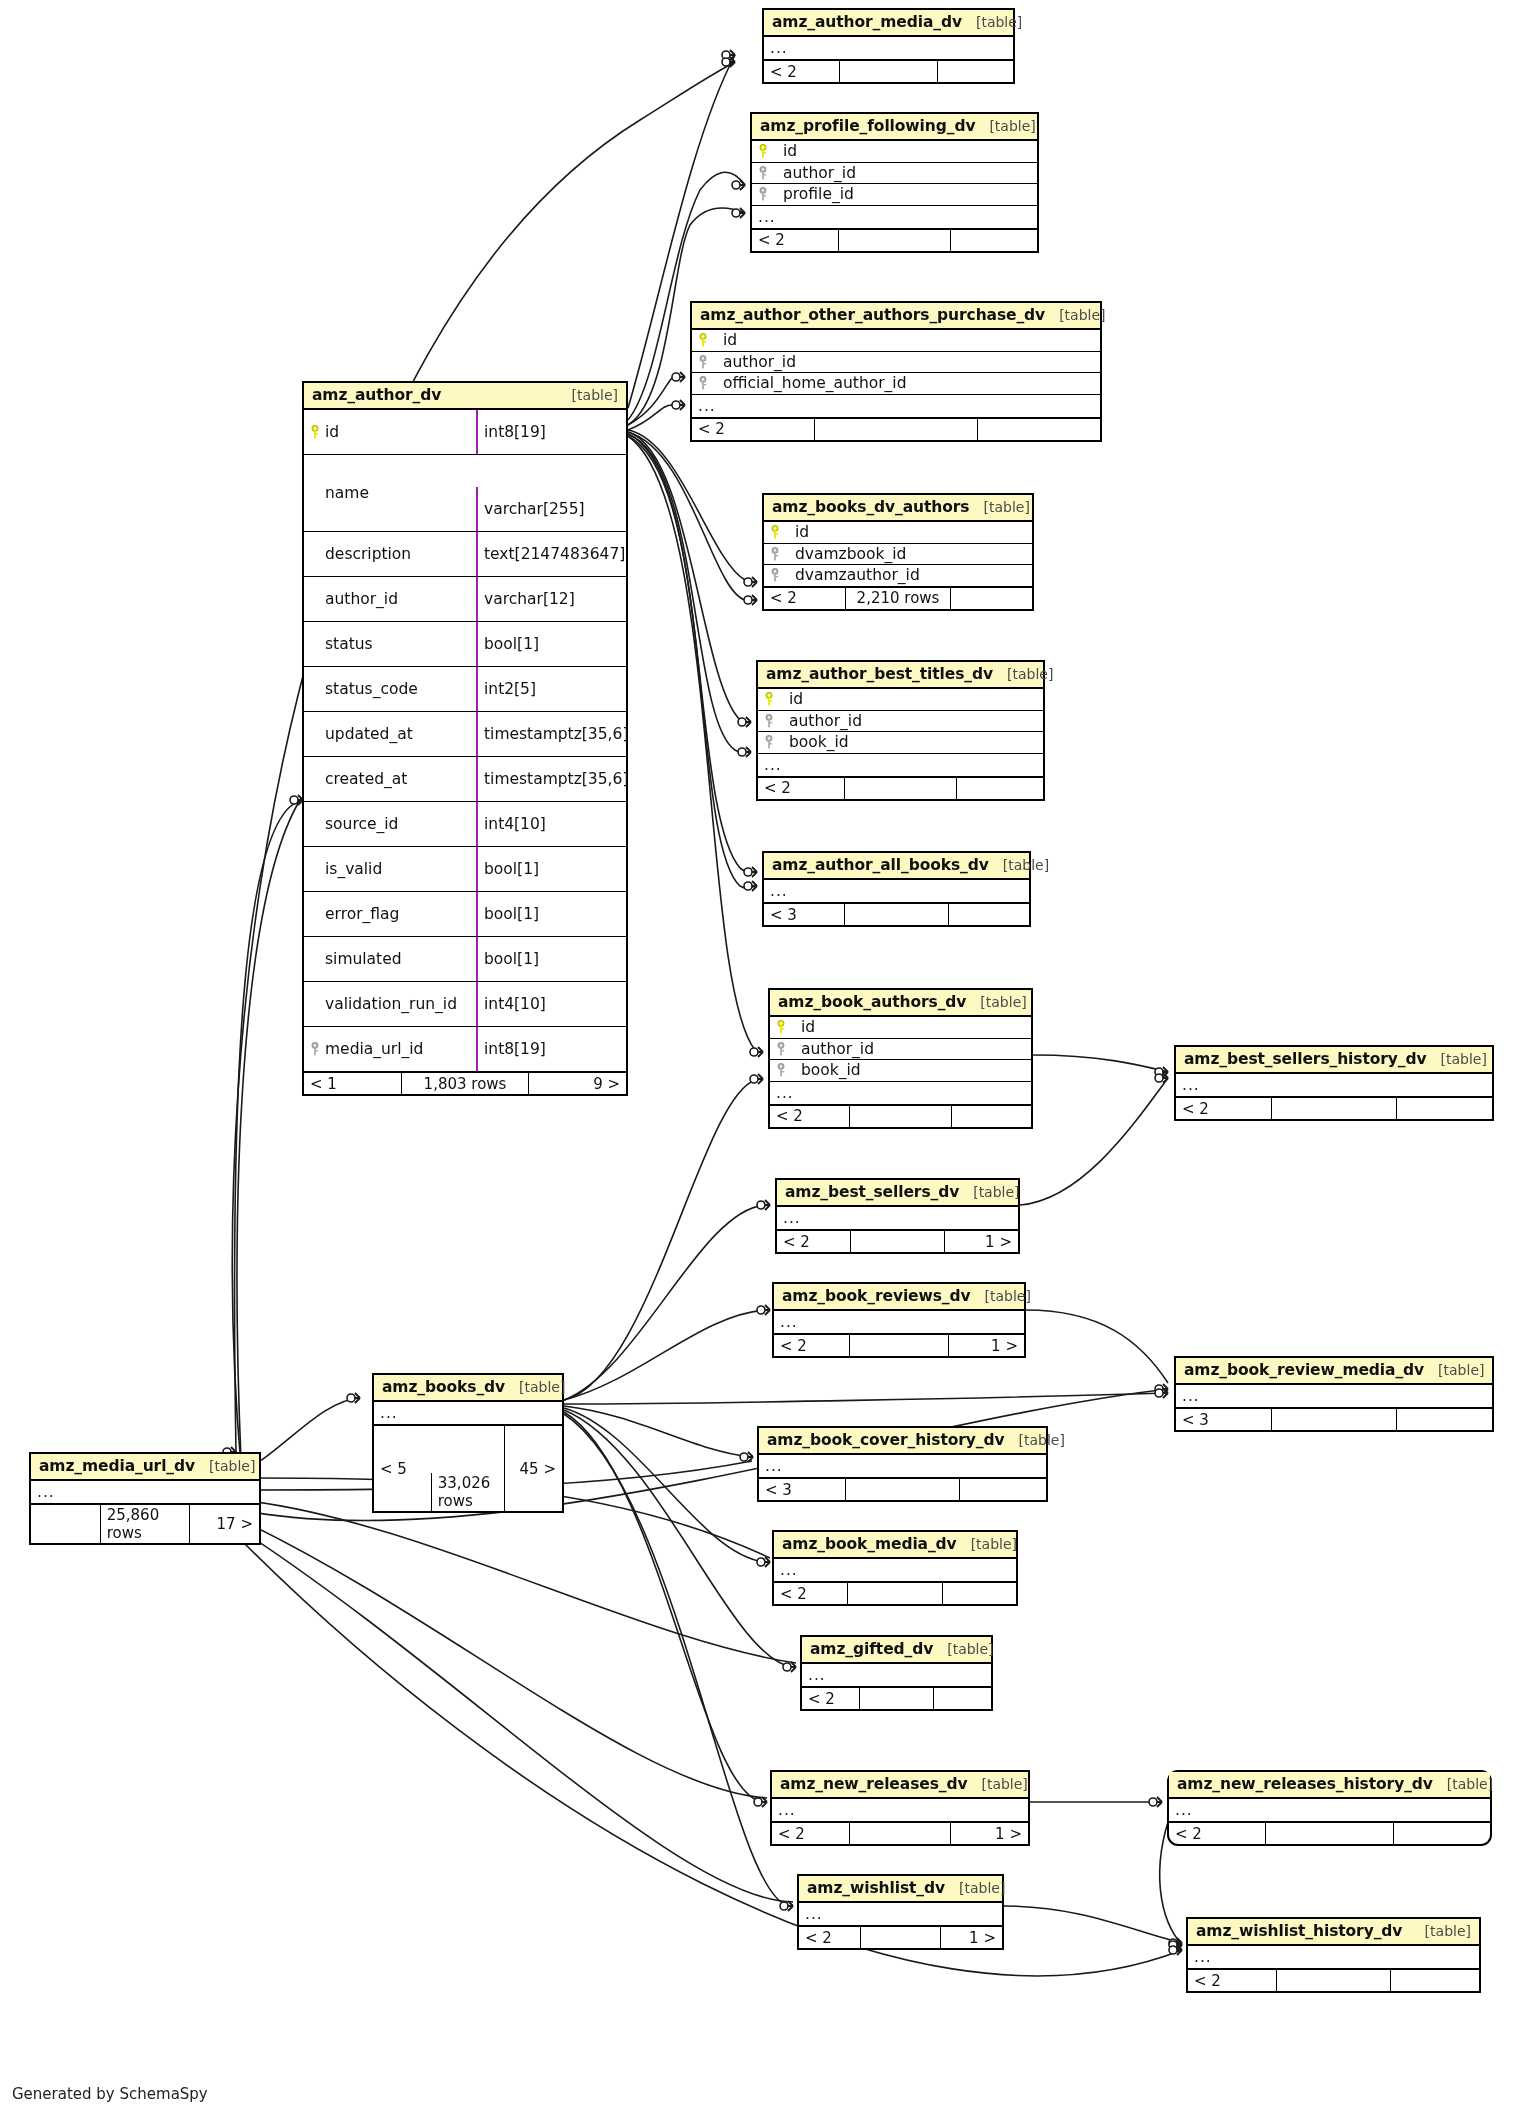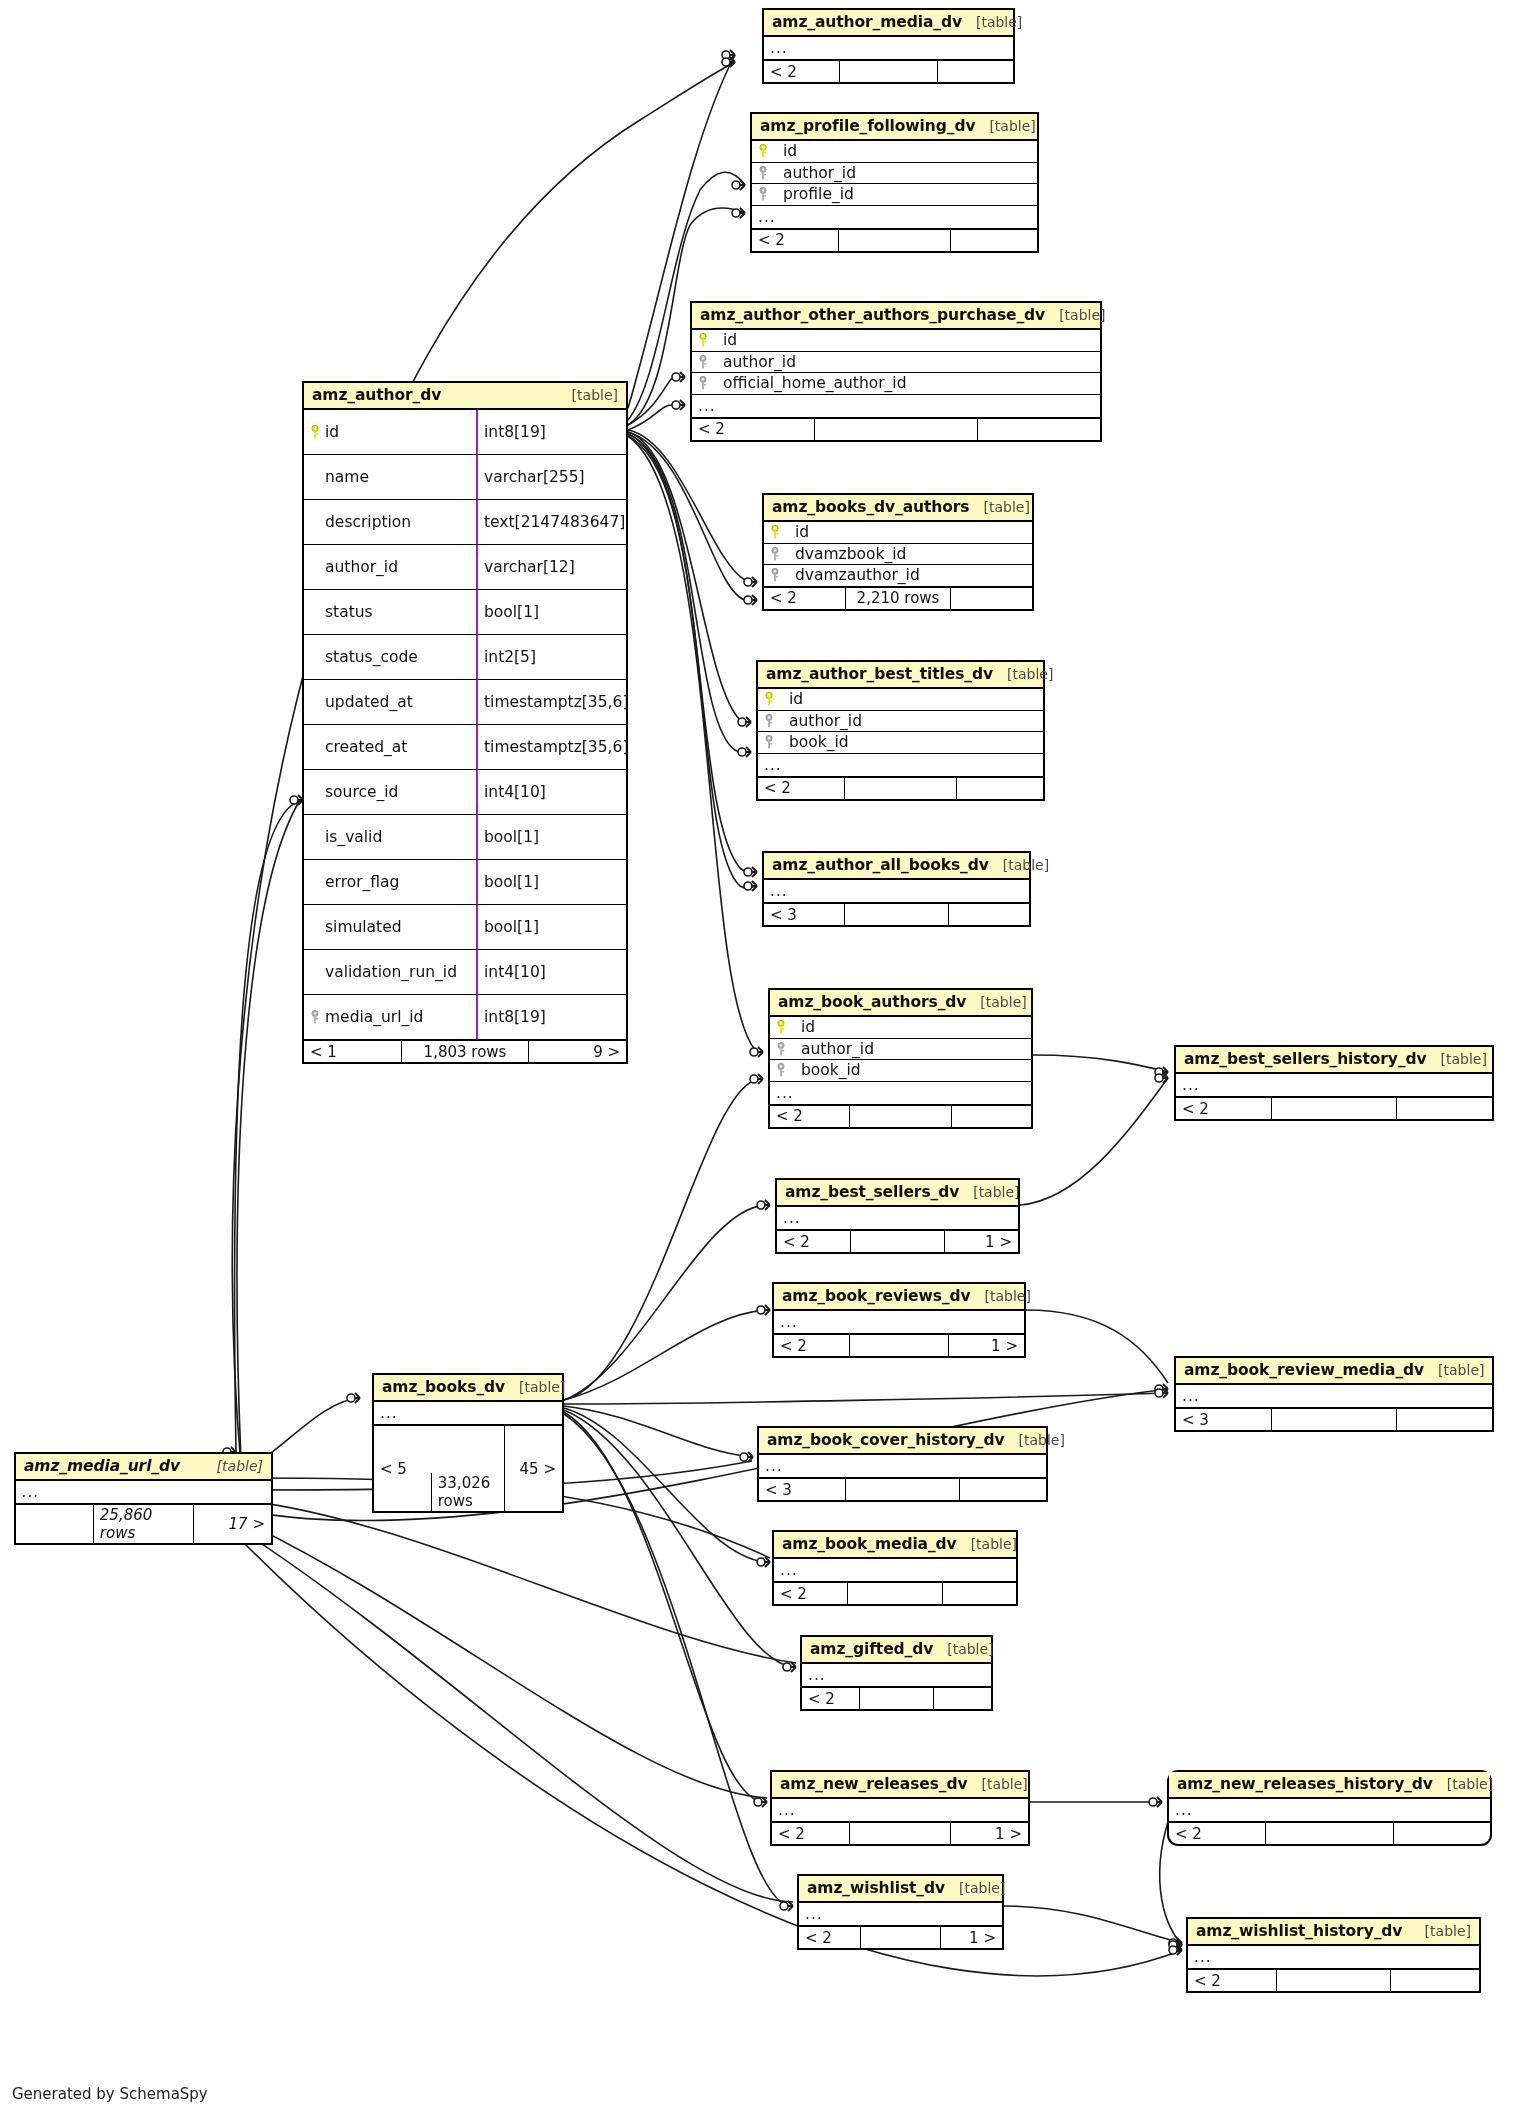--- a/index.html
+++ b/index.html
@@ -307,21 +307,21 @@
             </span>
             <span>id</span>
           </div>
           <div class="ctype" style="width: 150px;">int8[19]</div>
         </div>
         <div class="rowline">
           <div class="cname">
             <span class="nokey"></span>
             <span>name</span>
           </div>
-          <div class="ctype" style="width: 150px;">varchar[255]</div>
+          <div class="ctype" style="width: 150px; margin-top: 32px;">varchar[255]</div>
         </div>
         <div class="rowline">
           <div class="cname">
             <span class="nokey"></span>
             <span>description</span>
           </div>
           <div class="ctype" style="width: 150px;">text[2147483647]</div>
         </div>
         <div class="rowline">
           <div class="cname">
@@ -646,21 +646,21 @@
         </div>
         <div class="rowline erow">
           <div class="ellipsis">...</div>
         </div>
         <div class="foot">
           <div class="f1" style="flex: 1 1 0%;">&lt; 3</div>
           <div class="f2" style="flex: 1.35 1 0%;"></div>
           <div class="f3" style="flex: 1 1 0%;"></div>
         </div>
       </div>
-      <div class="tbl" style="left: 14px; top: 1452px; width: 259px; font-style: italic;">
+      <div class="tbl" style="left: 29px; top: 1452px; width: 232px;">
         <div class="thead">
           <span class="tname">amz_media_url_dv</span>
           <span class="ttag">[table]</span>
         </div>
         <div class="rowline erow">
           <div class="ellipsis">...</div>
         </div>
         <div class="foot">
           <div class="f1" style="flex: 1 1 0%;"></div>
           <div class="f2" style="flex: 1.35 1 0%;">25,860 rows</div>

